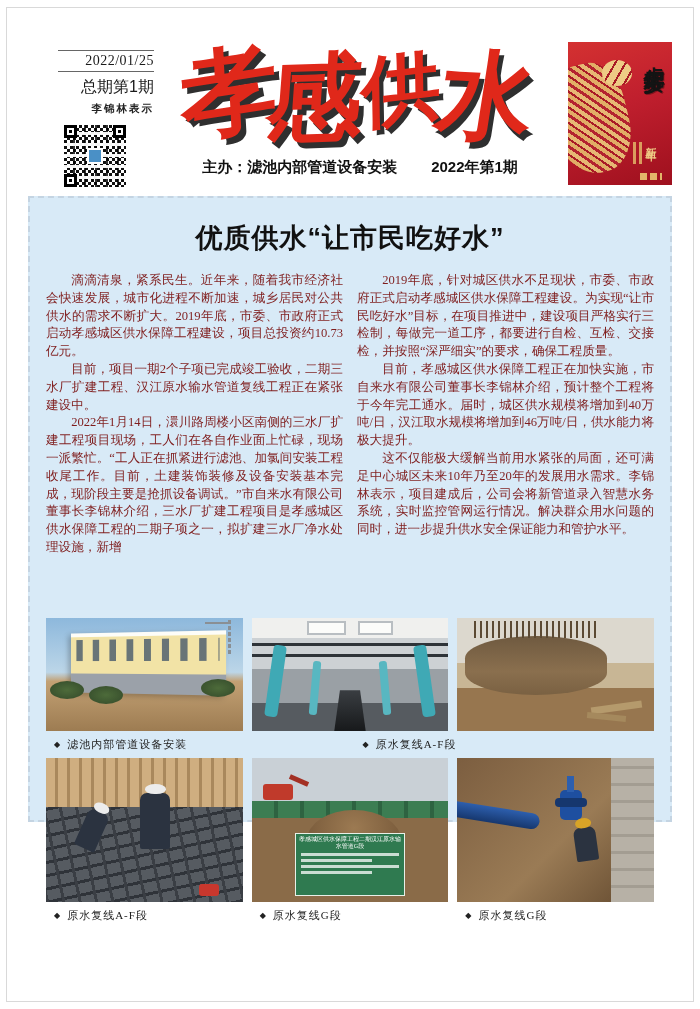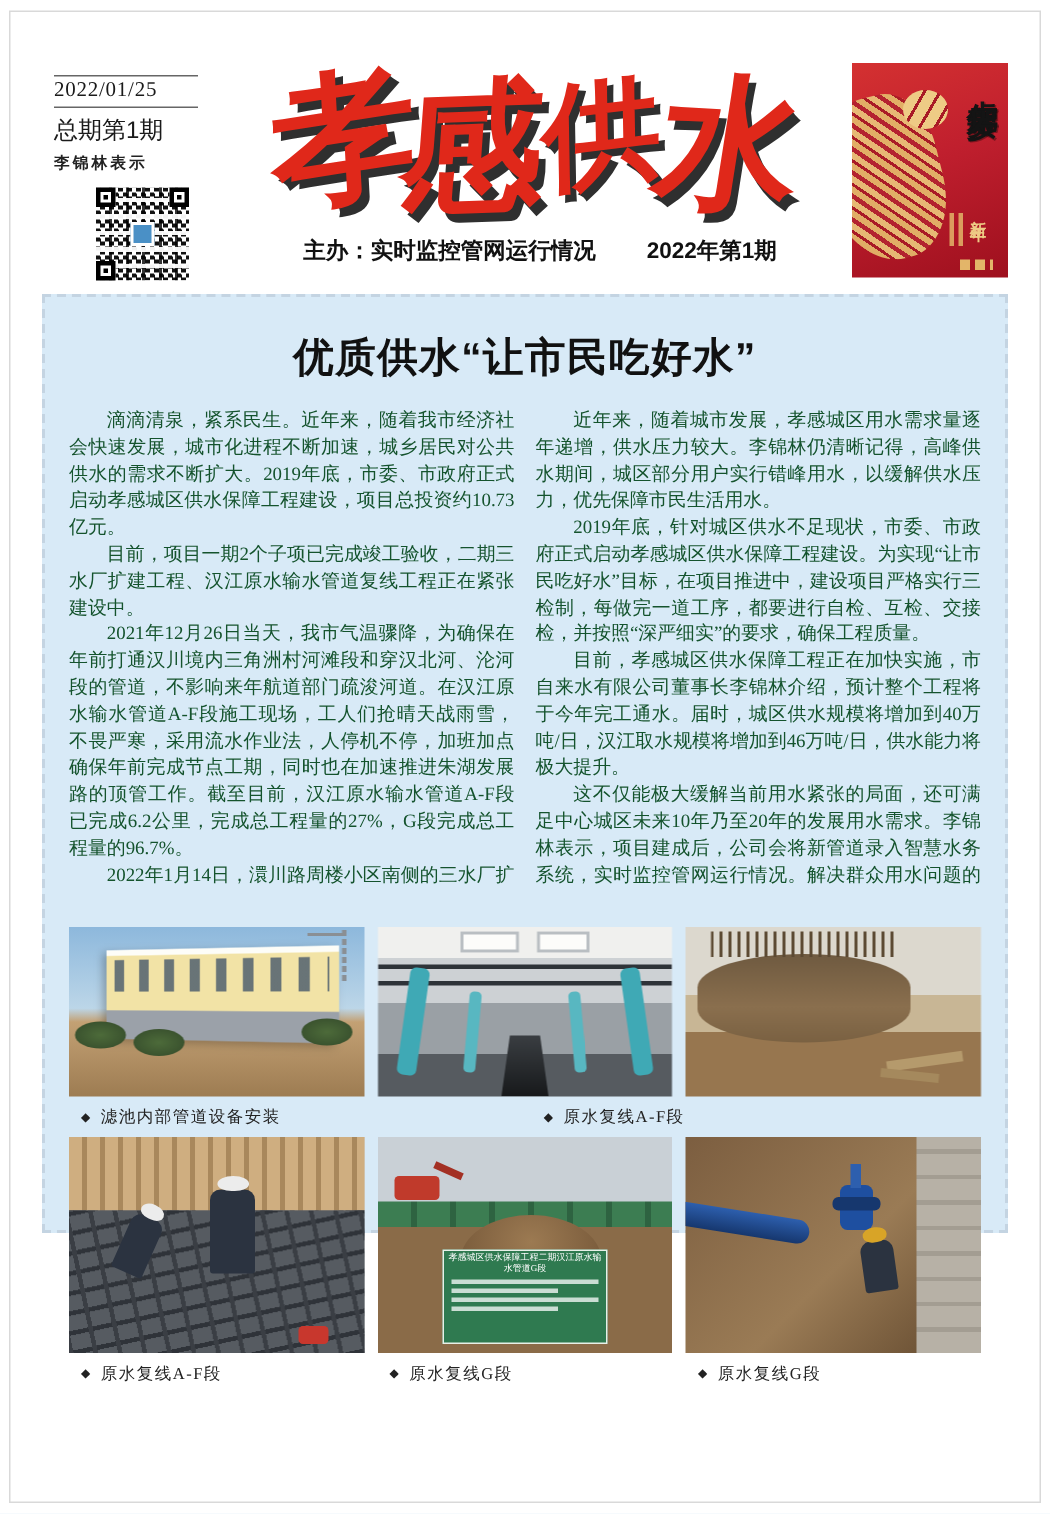--- a/index.html
+++ b/index.html
@@ -2,21 +2,21 @@
 <html><head>
 <meta charset="utf-8">
 <style>
   html,body{margin:0;padding:0;background:#fff;}
   body{width:700px;height:1009px;position:relative;overflow:hidden;
        font-family:"Liberation Serif","DejaVu Serif",serif;color:#1a1a1a;}
   .page-frame{position:absolute;top:7px;bottom:7px;left:6px;right:6px;
        border:1px solid #d9d9d9;pointer-events:none;}
 
   
-  .info-block{position:absolute;left:36px;top:50px;width:118px;text-align:left;}
+  .info-block{position:absolute;left:36px;top:50px;width:118px;text-align:right;}
   .info-date{font-size:14px;letter-spacing:.5px;padding:2px 0;
        border-top:1px solid #666;border-bottom:1px solid #666;display:inline-block;min-width:96px;}
   .info-issue{font-family:"Liberation Sans",sans-serif;font-size:16px;margin-top:5px;}
   .info-internal{font-family:"Liberation Sans",sans-serif;font-size:10.5px;font-weight:bold;
        letter-spacing:2px;margin-top:4px;color:#222;}
   .qr{width:62px;height:62px;margin:9px auto 0;position:relative;background:#fff;
       background-image:conic-gradient(#111 90deg,#fff 90deg 180deg,#111 180deg 270deg,#fff 270deg);
       background-size:6px 6px;outline:2px solid #fff;}
   .qr .noise{position:absolute;inset:0;
       background-image:repeating-linear-gradient(0deg,transparent 0 8px,rgba(255,255,255,.95) 8px 11px),
@@ -58,21 +58,21 @@
   .poster-seal{position:absolute;bottom:5px;right:10px;width:22px;height:7px;
       background:repeating-linear-gradient(90deg,#e3b569 0 7px,transparent 7px 10px);}
 
   
   .panel{position:absolute;left:28px;top:196px;width:644px;height:626px;box-sizing:border-box;
       background:#d8eaf7;border:2px dashed #c4d4e2;padding:0 16px;}
   .art-title{margin-top:22px;text-align:center;font-family:"Liberation Sans",sans-serif;
       font-weight:bold;font-size:27px;letter-spacing:1px;color:#111;}
   .cols{display:flex;gap:14px;margin-top:16px;height:318px;overflow:hidden;}
   .col{flex:1;}
-  .col p{margin:0;text-indent:2em;text-align:justify;font-size:12.6px;line-height:17.8px;color:#14532d;}
+  .col p{margin:0;text-indent:2em;text-align:justify;font-size:12.6px;line-height:17.8px;color:#7f1d1d;}
   .col p.noindent{text-indent:0;}
 
   
   .photo-row{display:flex;gap:9px;margin-top:0;}
   .row1{margin-top:28px;}
   .photo{flex:1;position:relative;overflow:hidden;background:#999;}
   .row1 .photo{height:113px;}
   .row2 .photo{height:144px;}
   .caps{display:flex;gap:9px;height:27px;align-items:center;}
   .cap{flex:1;font-size:11px;color:#222;padding-left:8px;letter-spacing:1px;}
@@ -174,45 +174,43 @@
 </div>
 
 <div class="masthead">
   <span class="mh1">孝</span>
   <span class="mh2">感</span>
   <span class="mh3">供</span>
   <span class="mh4">水</span>
 </div>
 
 <div class="publine">
-  <span>主办：实时监控管网运行情况</span><span class="gap"></span><span>2022年第1期</span>
+  <span>主办：滤池内部管道设备安装</span><span class="gap"></span><span>2022年第1期</span>
 </div>
 
 <div class="poster">
   <div class="tiger"></div>
   <div class="tiger-head"></div>
   <div class="poster-callig">虎年贺岁</div>
   <div class="poster-ny">新年</div>
   <div class="poster-line pl1"></div>
   <div class="poster-line pl2"></div>
   <div class="poster-seal"></div>
 </div>
 
 <div class="panel">
   <div class="art-title">优质供水“让市民吃好水”</div>
 
   <div class="cols">
     <div class="col">
       <p>滴滴清泉，紧系民生。近年来，随着我市经济社会快速发展，城市化进程不断加速，城乡居民对公共供水的需求不断扩大。2019年底，市委、市政府正式启动孝感城区供水保障工程建设，项目总投资约10.73亿元。</p>
       <p>目前，项目一期2个子项已完成竣工验收，二期三水厂扩建工程、汉江原水输水管道复线工程正在紧张建设中。</p>
-      <p>2021年12月26日当天，我市气温骤降，为确保在年前打通汉川境内三角洲村河滩段和穿汉北河、沦河段的管道，不影响来年航道部门疏浚河道。在汉江原水输水管道A-F段施工现场，工人们抢晴天战雨雪，不畏严寒，采用流水作业法，人停机不停，加班加点确保年前完成节点工期，同时也在加速推进朱湖发展路的顶管工作。截至目前，汉江原水输水管道A-F段已完成6.2公里，完成总工程量的27%，G段完成总工程量的96.7%。</p>
       <p>2022年1月14日，澴川路周楼小区南侧的三水厂扩建工程项目现场，工人们在各自作业面上忙碌，现场一派繁忙。“工人正在抓紧进行滤池、加氯间安装工程收尾工作。目前，土建装饰装修及设备安装基本完成，现阶段主要是抢抓设备调试。”市自来水有限公司董事长李锦林介绍，三水厂扩建工程项目是孝感城区供水保障工程的二期子项之一，拟扩建三水厂净水处理设施，新增</p>
     </div>
     <div class="col">
-      <p>近年来，随着城市发展，孝感城区用水需求量逐年递增，供水压力较大。李锦林仍清晰记得，高峰供水期间，城区部分用户实行错峰用水，以缓解供水压力，优先保障市民生活用水。</p>
       <p>2019年底，针对城区供水不足现状，市委、市政府正式启动孝感城区供水保障工程建设。为实现“让市民吃好水”目标，在项目推进中，建设项目严格实行三检制，每做完一道工序，都要进行自检、互检、交接检，并按照“深严细实”的要求，确保工程质量。</p>
       <p>目前，孝感城区供水保障工程正在加快实施，市自来水有限公司董事长李锦林介绍，预计整个工程将于今年完工通水。届时，城区供水规模将增加到40万吨/日，汉江取水规模将增加到46万吨/日，供水能力将极大提升。</p>
       <p>这不仅能极大缓解当前用水紧张的局面，还可满足中心城区未来10年乃至20年的发展用水需求。李锦林表示，项目建成后，公司会将新管道录入智慧水务系统，实时监控管网运行情况。解决群众用水问题的同时，进一步提升供水安全保证能力和管护水平。</p>
     </div>
   </div>
 
   <div class="photo-row row1">
     <div class="photo p1">
       <div class="bld"></div>
       <div class="bush b1"></div>

